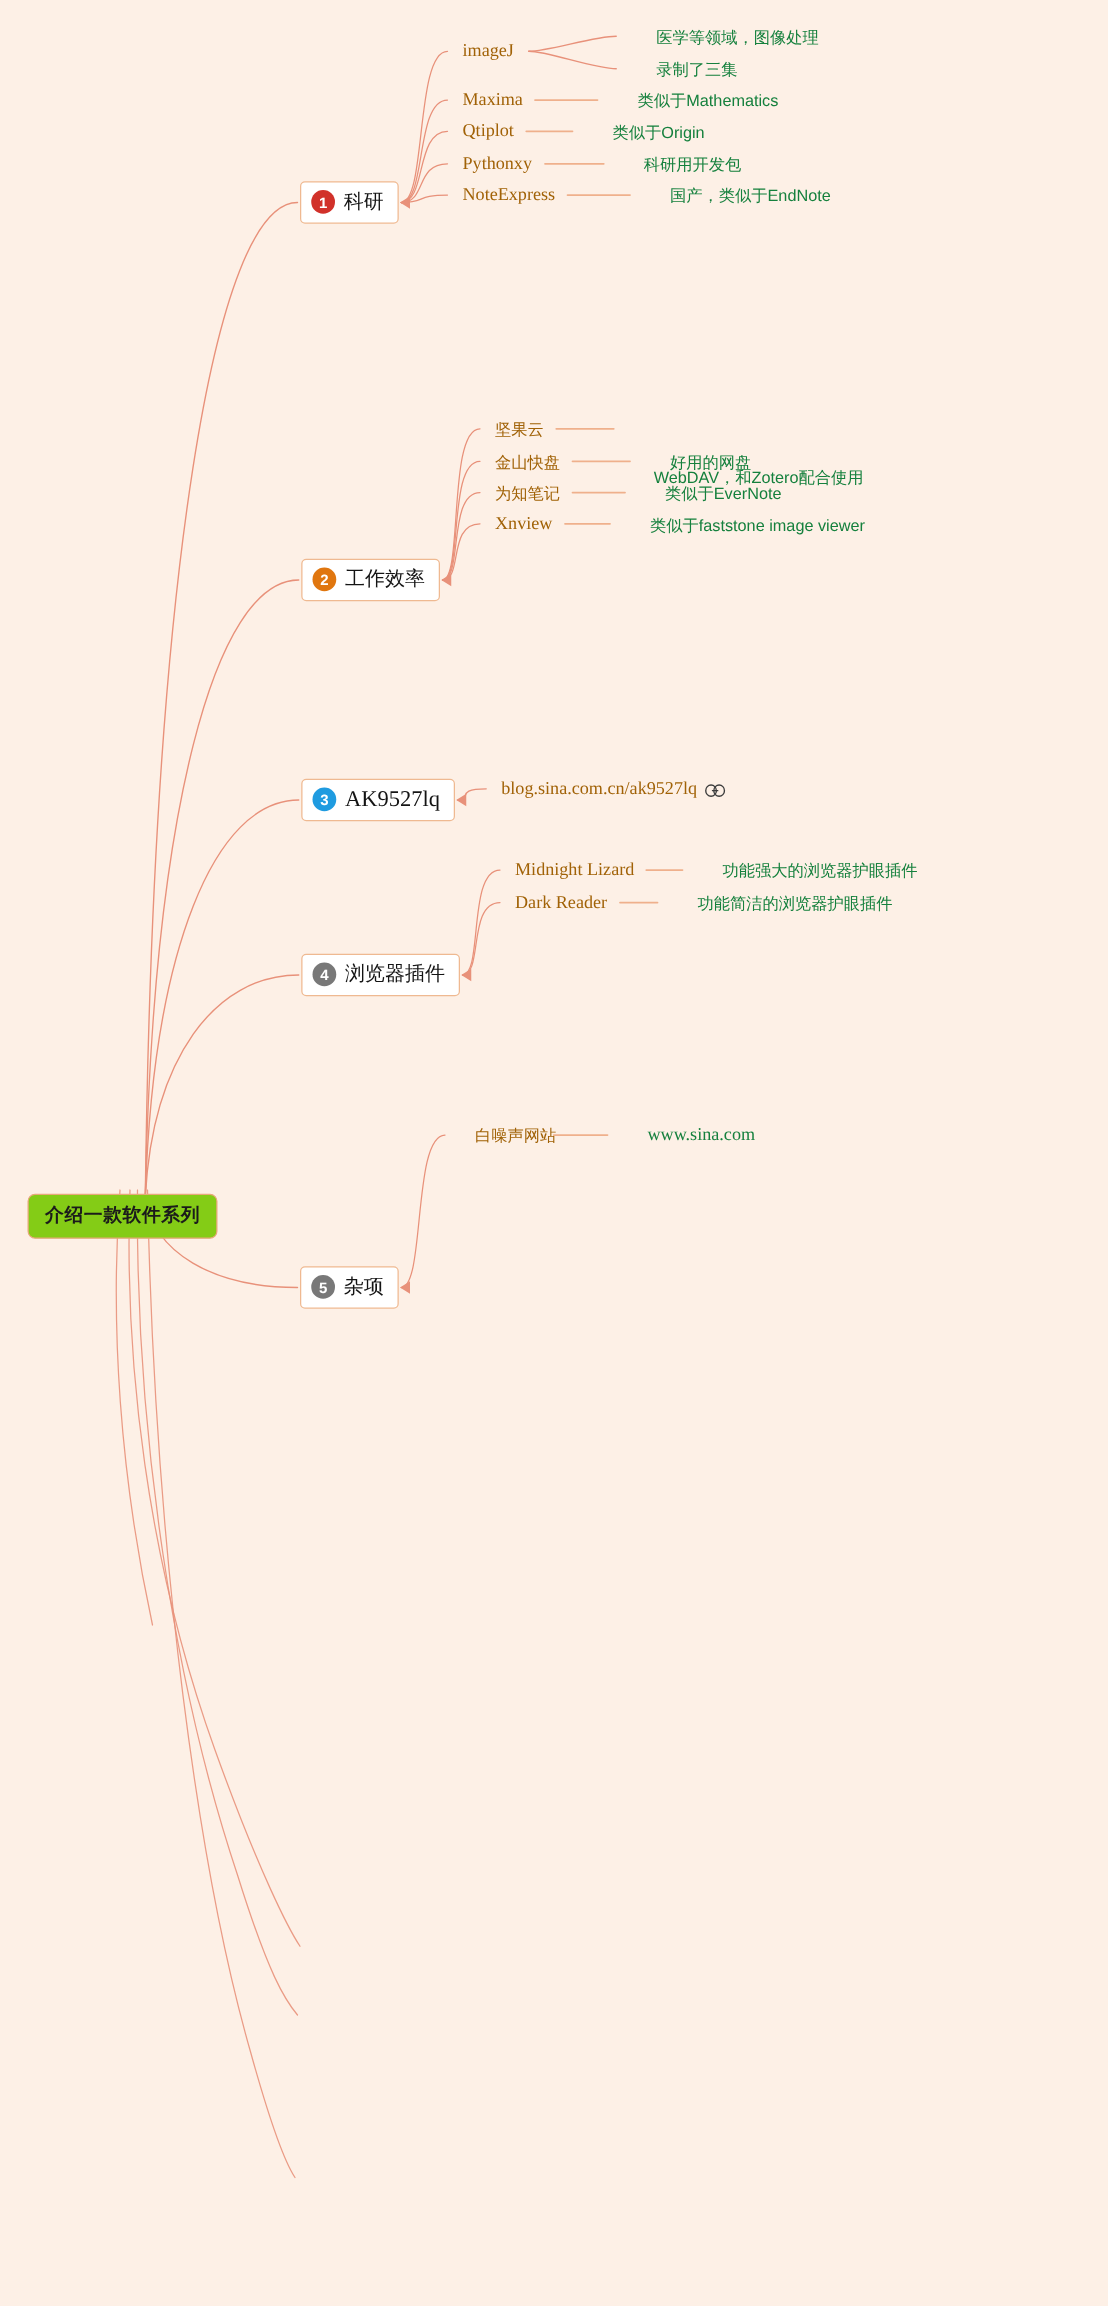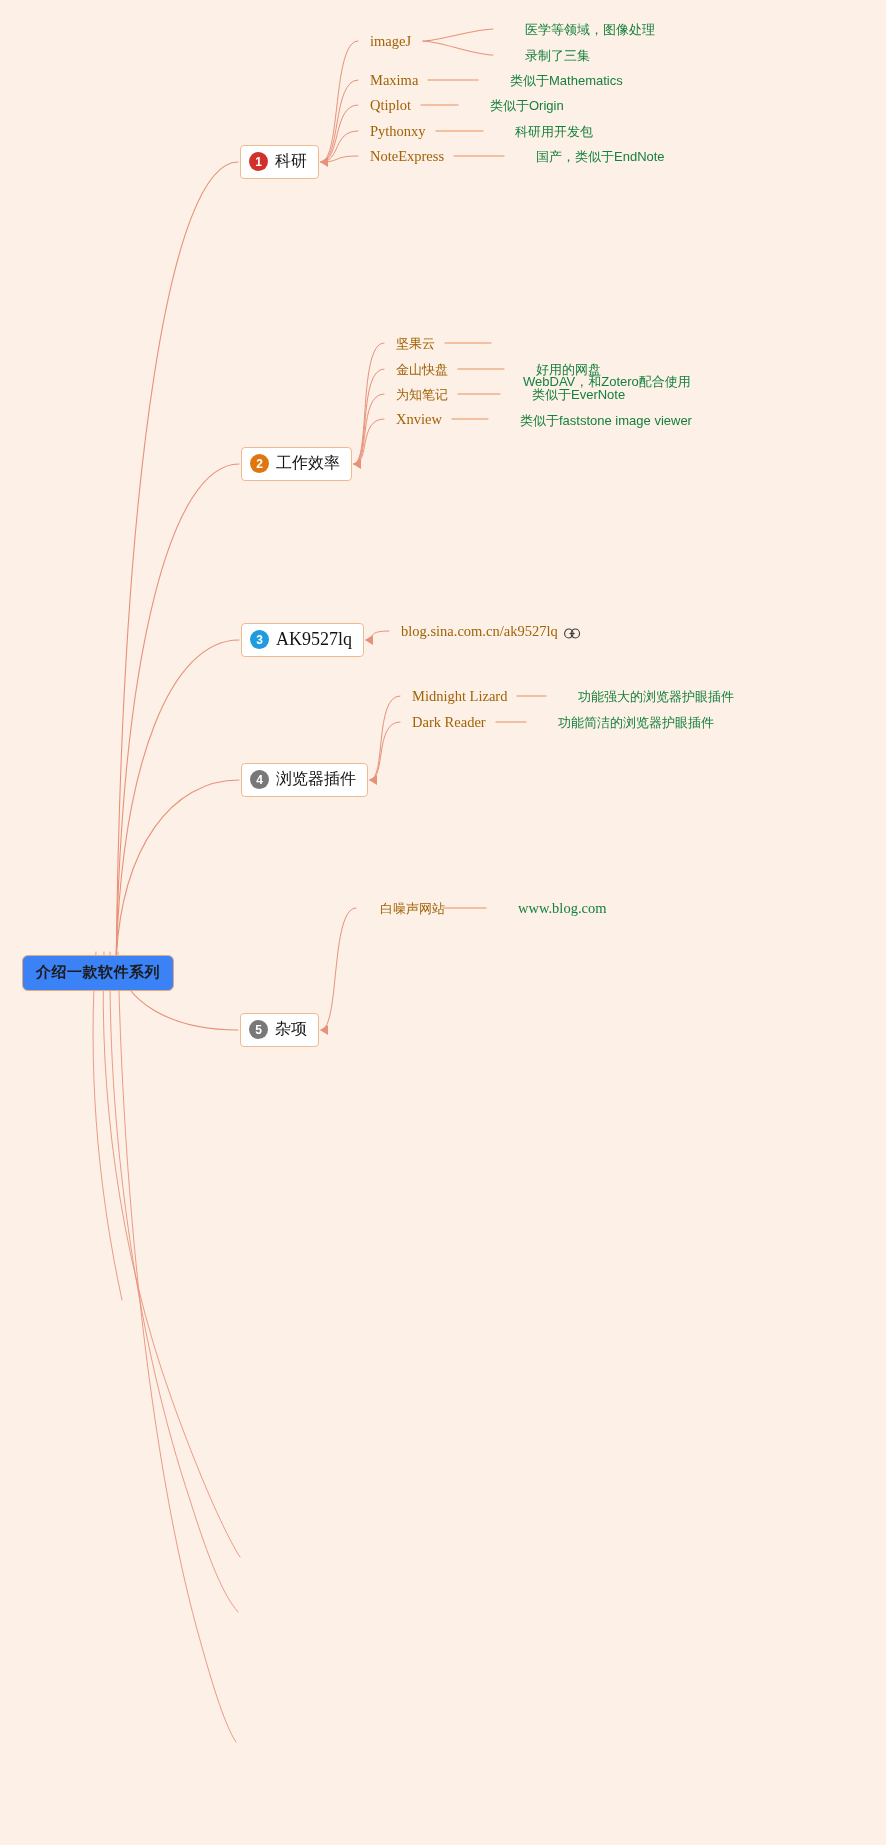--- a/index.html
+++ b/index.html
@@ -162,21 +162,21 @@
       <path d="M 328 1025 L 320 1030 L 328 1035 Z" fill="#e8917a"></path>
       <path d="M 321 1030 C 340.25 1030, 330 908, 356 908" fill="none" stroke="#e8917a" stroke-width="1" stroke-linecap="round"></path>
       <path d="M 443 908 L 486 908" fill="none" stroke="#efb08c" stroke-width="1.4" stroke-linecap="round"></path>
       <path d="M 104 952 C 99 1090, 118 1250, 172 1400 C 208 1500, 232 1545, 240 1557" fill="none" stroke="#e8917a" stroke-width="1" stroke-linecap="round" opacity="0.9"></path>
       <path d="M 110 952 C 108 1150, 140 1350, 190 1500 C 215 1580, 228 1600, 238 1612" fill="none" stroke="#e8917a" stroke-width="1" stroke-linecap="round" opacity="0.9"></path>
       <path d="M 118 952 C 124 1250, 160 1500, 200 1640 C 218 1705, 228 1730, 236 1742" fill="none" stroke="#e8917a" stroke-width="1" stroke-linecap="round" opacity="0.9"></path>
       <path d="M 96 952 C 88 1060, 96 1180, 122 1300" fill="none" stroke="#e8917a" stroke-width="1" stroke-linecap="round" opacity="0.9"></path>
     </svg>
 
   <div id="nodes">
-      <div class="node root-node" style="left: 22px; top: 955px; background: #3b82f6; border-color: rgb(232, 168, 122);">
+      <div class="node root-node" style="left: 22px; top: 955px; background: #84cc16; border-color: rgb(232, 168, 122);">
         <span>介绍一款软件系列</span>
       </div>
       <div class="node branch-node" style="left: 240px; top: 145px;">
         <span class="badge" style="background: rgb(209, 49, 42);">1</span>
         <span class="branch-label">科研</span>
       </div>
       <div class="leaf latin" style="left: 370px; top: 33.5px;">imageJ</div>
       <div class="leaf-note cjk" style="left: 505px; top: 22.5px;">医学等领域，图像处理</div>
       <div class="leaf-note cjk" style="left: 505px; top: 48.5px;">录制了三集</div>
       <div class="leaf latin" style="left: 370px; top: 72.5px;">Maxima</div>
@@ -215,16 +215,16 @@
       </div>
       <div class="leaf latin" style="left: 412px; top: 688.5px;">Midnight Lizard</div>
       <div class="leaf-note cjk" style="left: 558px; top: 689.5px;">功能强大的浏览器护眼插件</div>
       <div class="leaf latin" style="left: 412px; top: 714.5px;">Dark Reader</div>
       <div class="leaf-note cjk" style="left: 538px; top: 715.5px; text-align: center;">功能简洁的浏览器护眼插件</div>
       <div class="node branch-node" style="left: 240px; top: 1013px;">
         <span class="badge" style="background: rgb(120, 120, 120);">5</span>
         <span class="branch-label">杂项</span>
       </div>
       <div class="leaf cjk" style="left: 368px; top: 901.5px; margin-left: 12px;">白噪声网站</div>
-      <div class="leaf-note latin" style="left: 498px; top: 900.5px;">www.blog.com</div>
+      <div class="leaf-note latin" style="left: 498px; top: 900.5px;">www.sina.com</div>
     </div>
 
 </div>
 
 </body></html>

